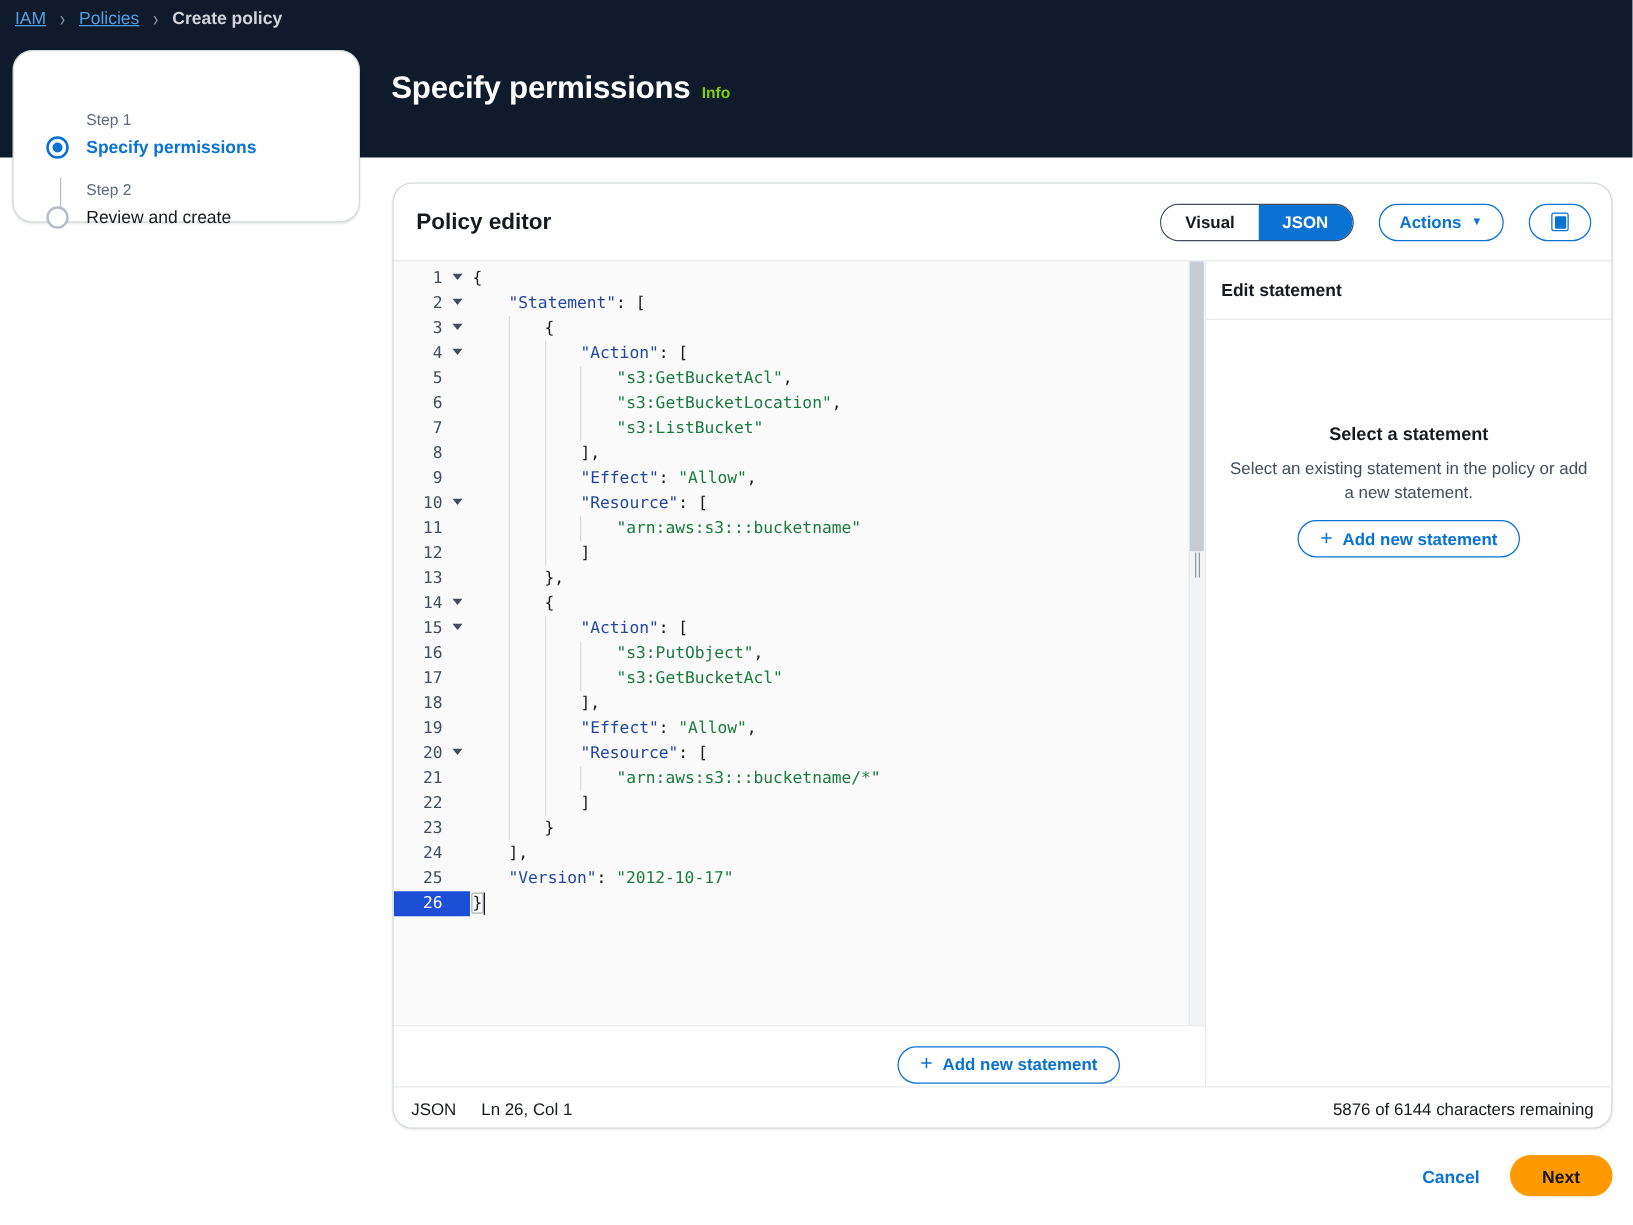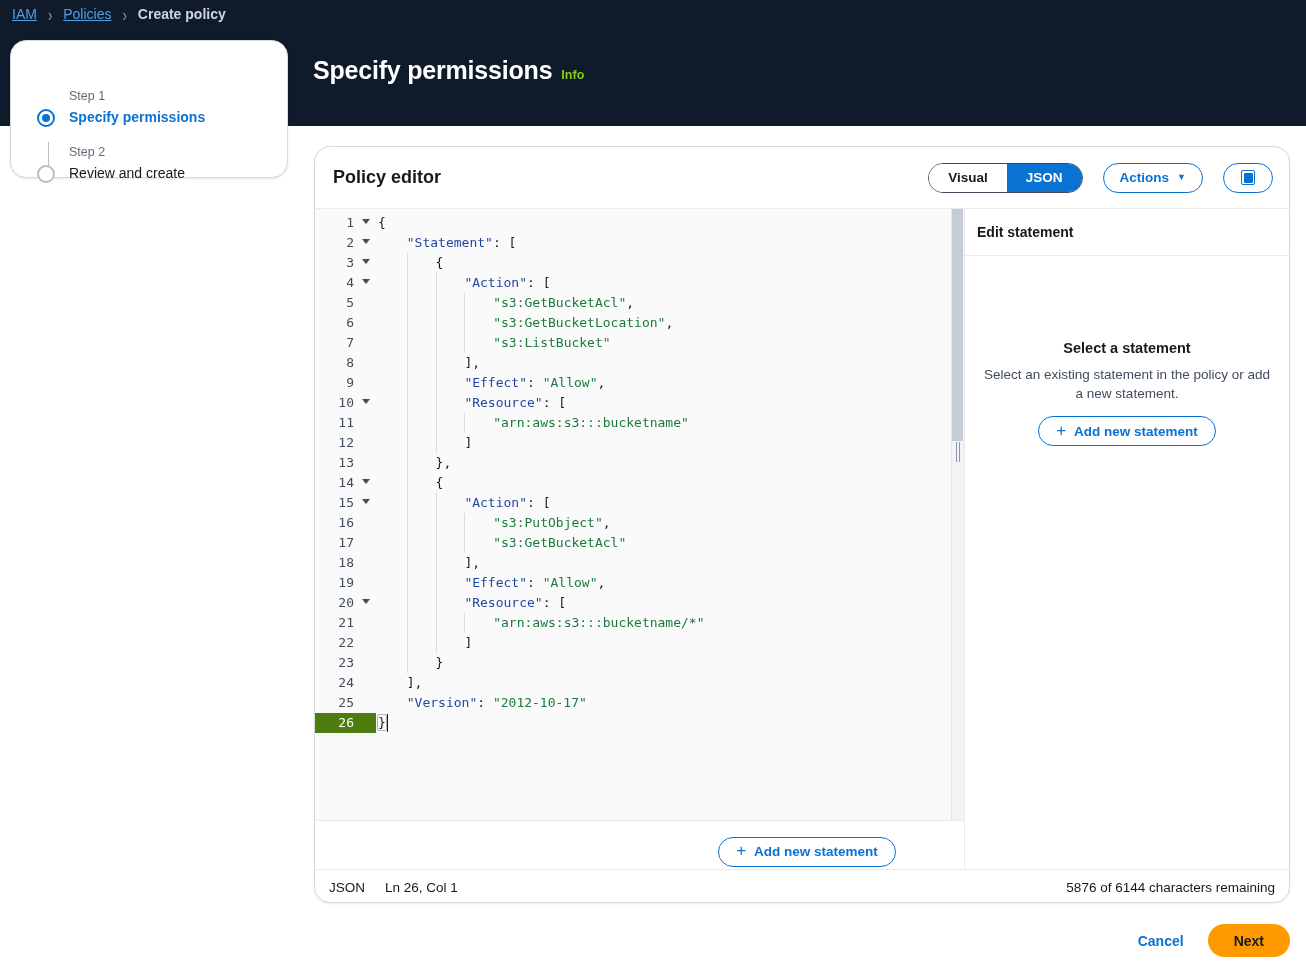--- a/index.html
+++ b/index.html
@@ -149,21 +149,21 @@
     font-family: "DejaVu Sans Mono", monospace;
     font-size: 13px; line-height: 20px;
   }
   .crow { display: flex; height: 20px; align-items: stretch; }
   .gutter {
     width: 61px; flex: 0 0 61px; position: relative;
     text-align: right; color: #414d5c; font-size: 13px;
     padding-right: 22px; line-height: 20px;
     background: transparent;
   }
-  .crow.active .gutter { background: #4d7c0f; color: #ffffff; }
+  .crow.active .gutter { background: #1d4ed8; color: #ffffff; }
   .fold {
     position: absolute; right: 6px; top: 6px;
     width: 0; height: 0;
     border-left: 4.5px solid transparent;
     border-right: 4.5px solid transparent;
     border-top: 5.5px solid #414d5c;
     cursor: pointer;
   }
   .code-text {
     position: relative; white-space: pre;

